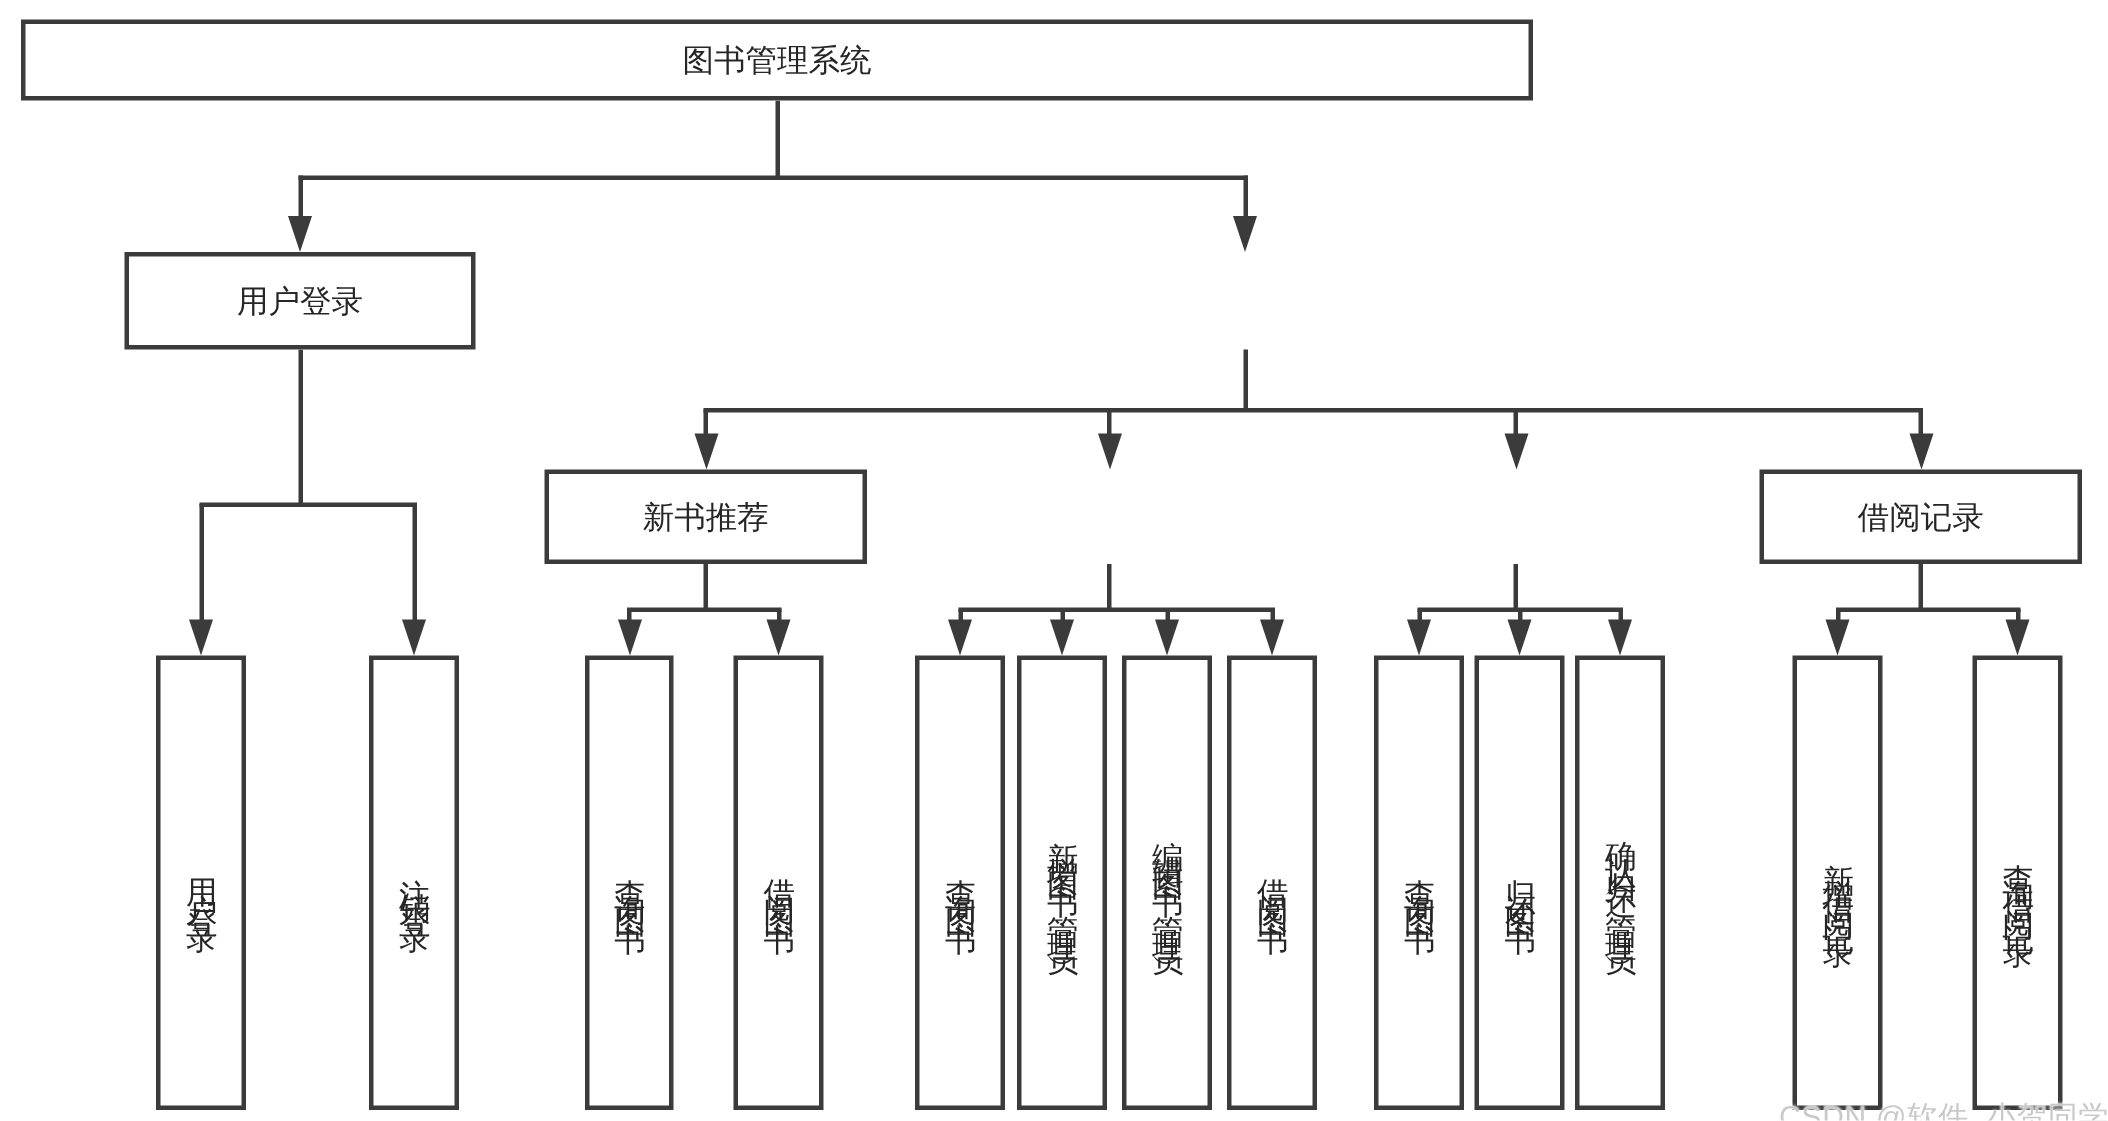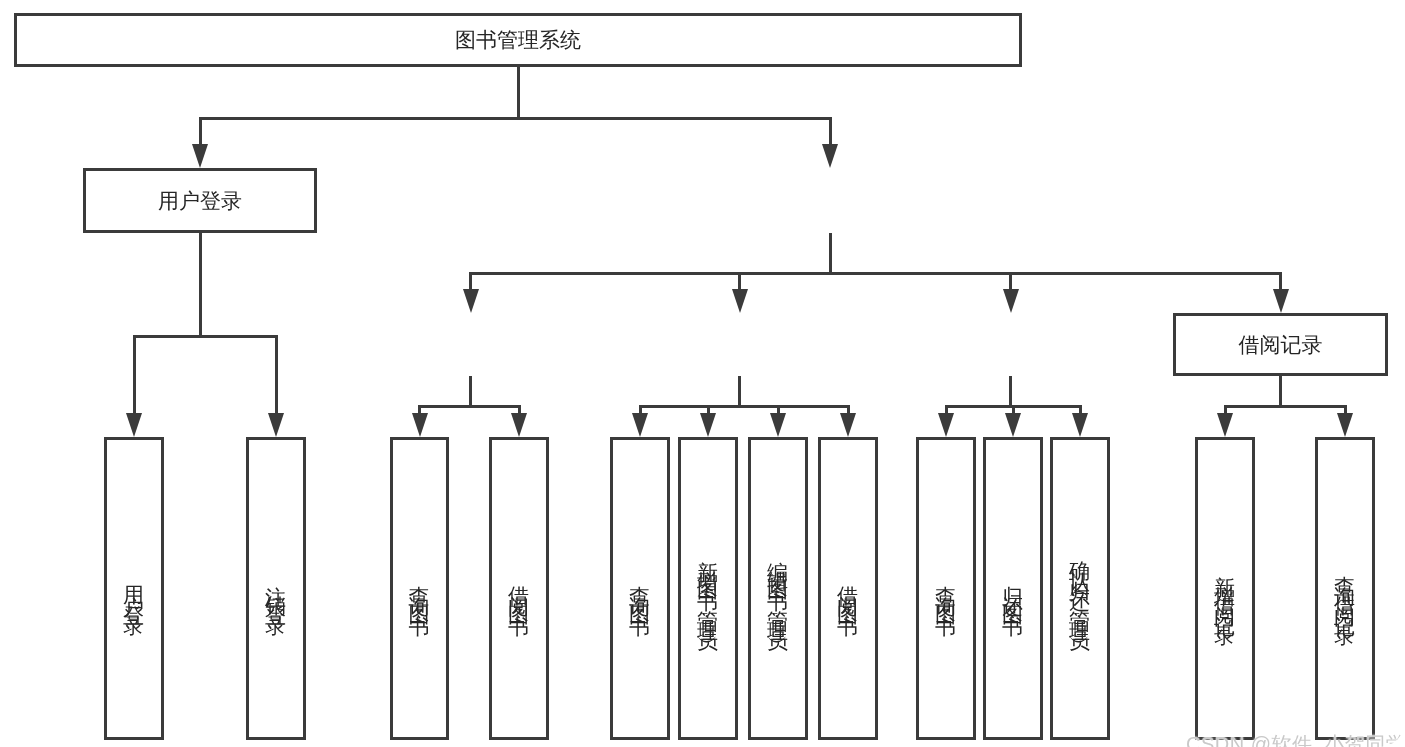--- a/index.html
+++ b/index.html
@@ -12,21 +12,20 @@
   body {
     background: var(--background);
     font-family: "Liberation Sans", "DejaVu Sans", sans-serif;
   }
   .canvas {
     position: relative;
     width: 1405px;
     height: 747px;
     background: var(--background);
     overflow: hidden;
-    border-radius: 26px;
   }
   .box {
     position: absolute;
     box-sizing: border-box;
     border: 3px solid var(--line);
     background: var(--background);
     display: flex;
     align-items: center;
     justify-content: center;
     color: var(--text);
@@ -101,20 +100,21 @@
   <div class="hl" style="left:469px;top:271.5px;width:812.5px"></div>
   <div class="vl" style="left:469px;top:273px;height:20px"></div>
   <div class="arrow" style="left:462.5px;top:289px"></div>
   <div class="vl" style="left:738px;top:273px;height:20px"></div>
   <div class="arrow" style="left:731.5px;top:289px"></div>
   <div class="vl" style="left:1009px;top:273px;height:20px"></div>
   <div class="arrow" style="left:1002.5px;top:289px"></div>
   <div class="vl" style="left:1279px;top:273px;height:20px"></div>
   <div class="arrow" style="left:1272.5px;top:289px"></div>
 
+  <div class="box" style="left:363px;top:313px;width:215px;height:63px">新书推荐</div>
   <div class="box" style="left:1173px;top:313px;width:215px;height:63px">借阅记录</div>
 
   <div class="vl" style="left:469px;top:376px;height:30px"></div>
   <div class="hl" style="left:418px;top:404.5px;width:103px"></div>
   <div class="vl" style="left:418px;top:406px;height:10px"></div>
   <div class="arrow" style="left:411.5px;top:413px"></div>
   <div class="vl" style="left:517.5px;top:406px;height:10px"></div>
   <div class="arrow" style="left:511px;top:413px"></div>
 
   <div class="vl" style="left:738px;top:376px;height:30px"></div>

